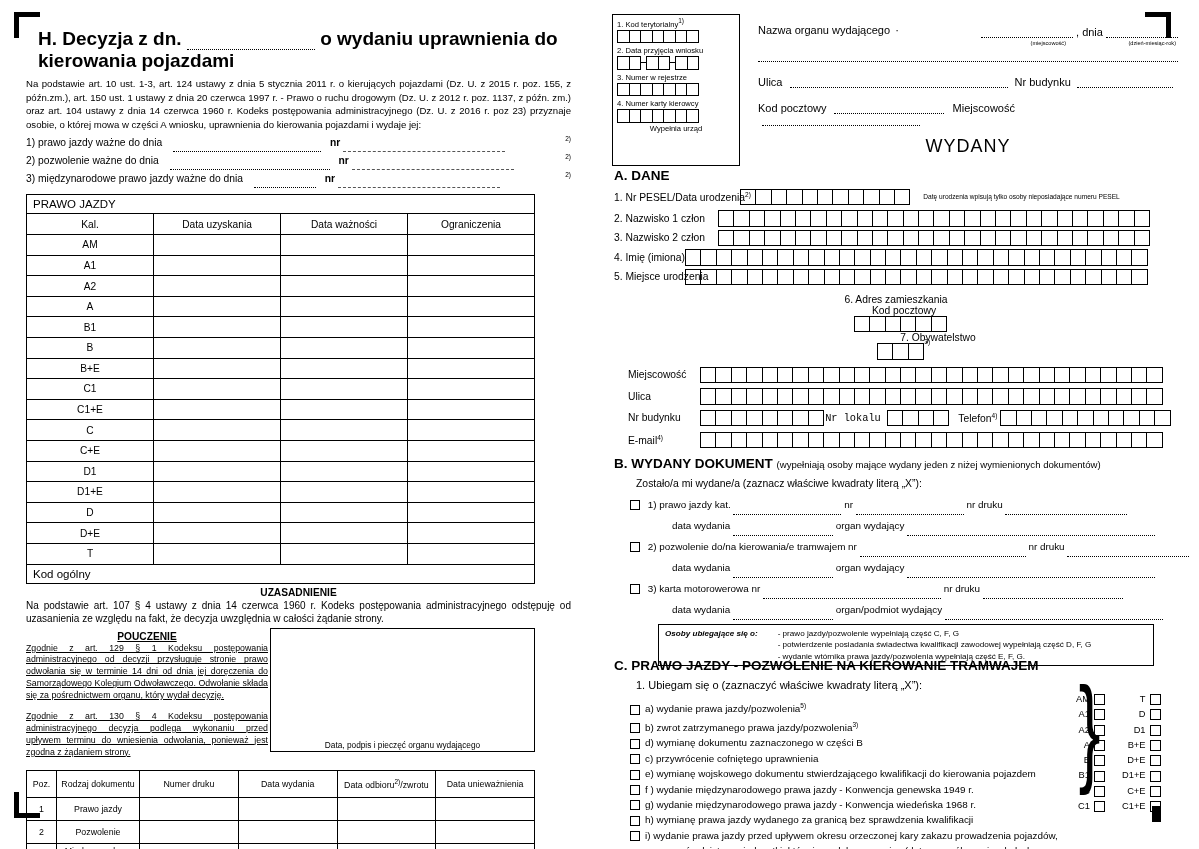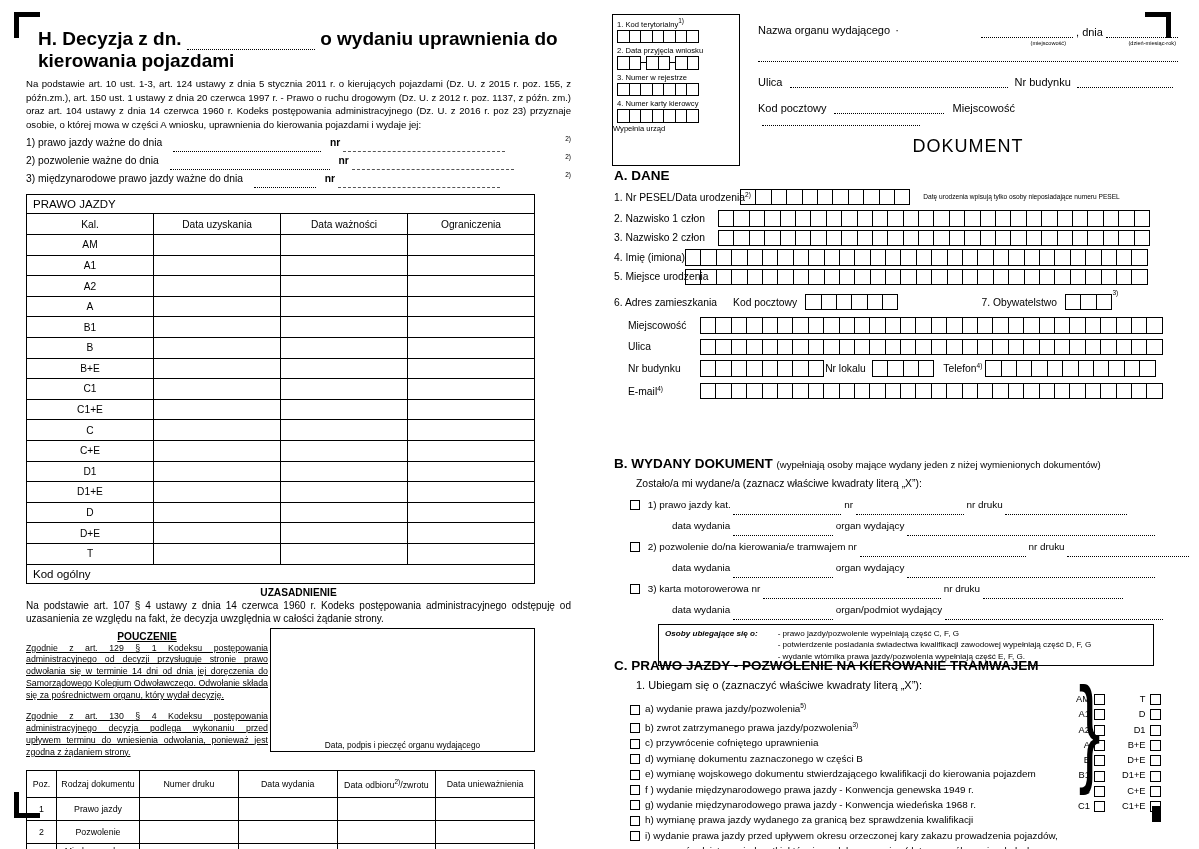--- a/index.html
+++ b/index.html
@@ -70,21 +70,21 @@
      font-weight: normal; padding: 2px 2px; }
   table.docs thead td { height: 27px; }
   table.docs tbody td { height: 23px; }
   table.docs .w1 { width: 30px; }
   table.docs .w2 { width: 83px; }
 
   
   .office-box { position: absolute; left: 0px; top: 8px; width: 128px; height: 152px;
     border: 1.3px solid #000; }
   .office-box .lbl { font-size: 7.6px; padding: 2px 0 1px 4px; }
-  .office-box .foot { font-size: 7.6px; text-align:left; margin-top: 1px; }
+  .office-box .foot { font-size: 7.6px; text-align:center; margin-top: 1px; }
 
   .bx { display:inline-block; border:1px solid #000; width: 12.5px; height: 13.5px; vertical-align: middle; }
   .bxrow { margin: 0 0 1px 4px; font-size:0; white-space: nowrap; }
   .bxrow .bx { margin-right: -1px; }
   .sep { display:inline-block; width:6px; height:1px; background:#000; vertical-align: middle; margin: 0 0px; }
 
   .hdr-right { position: absolute; left: 146px; top: 18px; width: 420px; font-size: 11px; }
   .hdr-line { position: relative; height: 26px; }
 
   .wniosek { position:absolute; left: 146px; top: 130px; width: 420px; text-align:center;
@@ -375,21 +375,21 @@
       <span class="dotfill" style="width:96px;margin-left:3px;"></span>
     </div>
     <div class="hdr-line">
       <span>Kod pocztowy</span>
       <span class="dotfill" style="width:110px;margin-left:4px;"></span>
       <span style="margin-left:6px;">Miejscowość</span>
       <span class="dotfill" style="width:158px;margin-left:4px;"></span>
     </div>
   </div>
 
-  <div class="wniosek">DOKUMENT</div>
+  <div class="wniosek">WYDANY</div>
 
   <div style="position:absolute; left:2px; top:162px; width:564px;">
     <div class="sec-h">A. DANE</div>
 
     <div class="grid-row" style="margin-top:6px;">
       <span class="fld-label" style="width:126px;"><span>1. Nr PESEL/Data urodzenia</span><span class="sup">2)</span></span>
       <span class="cells">
         <span class="bx big"></span><span class="bx big"></span><span class="bx big"></span><span class="bx big"></span><span class="bx big"></span><span class="bx big"></span><span class="bx big"></span><span class="bx big"></span><span class="bx big"></span><span class="bx big"></span><span class="bx big"></span>
       </span>
       <span class="note-small" style="margin-left:14px;width:140px;">Datę urodzenia wpisują tylko osoby nieposiadające numeru PESEL</span>
@@ -416,21 +416,21 @@
       </span>
     </div>
 
     <div class="grid-row" style="margin-top:3px;">
       <span class="fld-label" style="width:71px;line-height:1.15;">5. Miejsce urodzenia</span>
       <span class="cells">
         <span class="bx big"></span><span class="bx big"></span><span class="bx big"></span><span class="bx big"></span><span class="bx big"></span><span class="bx big"></span><span class="bx big"></span><span class="bx big"></span><span class="bx big"></span><span class="bx big"></span><span class="bx big"></span><span class="bx big"></span><span class="bx big"></span><span class="bx big"></span><span class="bx big"></span><span class="bx big"></span><span class="bx big"></span><span class="bx big"></span><span class="bx big"></span><span class="bx big"></span><span class="bx big"></span><span class="bx big"></span><span class="bx big"></span><span class="bx big"></span><span class="bx big"></span><span class="bx big"></span><span class="bx big"></span><span class="bx big"></span><span class="bx big"></span><span class="bx big"></span>
       </span>
     </div>
 
-    <div class="grid-row" style="margin-top:9px;">
+    <div class="grid-row" style="margin-top:9px;flex-direction:column;">
       <span class="fld-label">6. Adres zamieszkania</span>
       <span class="fld-label" style="margin-left:16px;">Kod pocztowy</span>
       <span class="cells" style="margin-left:8px;">
         <span class="bx big"></span><span class="bx big"></span><span class="bx big"></span><span class="bx big"></span><span class="bx big"></span><span class="bx big"></span>
       </span>
       <span class="fld-label" style="margin-left:84px;">7. Obywatelstwo</span>
       <span class="cells" style="margin-left:8px;position:relative;">
         <span class="bx big"></span><span class="bx big"></span><span class="bx big"></span>
         <span class="sup" style="position:absolute;right:-7px;top:-5px;font-size:6.5px;">3)</span>
       </span>
@@ -448,21 +448,21 @@
       <span class="cells">
         <span class="bx big"></span><span class="bx big"></span><span class="bx big"></span><span class="bx big"></span><span class="bx big"></span><span class="bx big"></span><span class="bx big"></span><span class="bx big"></span><span class="bx big"></span><span class="bx big"></span><span class="bx big"></span><span class="bx big"></span><span class="bx big"></span><span class="bx big"></span><span class="bx big"></span><span class="bx big"></span><span class="bx big"></span><span class="bx big"></span><span class="bx big"></span><span class="bx big"></span><span class="bx big"></span><span class="bx big"></span><span class="bx big"></span><span class="bx big"></span><span class="bx big"></span><span class="bx big"></span><span class="bx big"></span><span class="bx big"></span><span class="bx big"></span><span class="bx big"></span>
       </span>
     </div>
 
     <div class="grid-row" style="margin-top:5px;">
       <span class="fld-label" style="width:86px;padding-left:14px;">Nr budynku</span>
       <span class="cells">
         <span class="bx big"></span><span class="bx big"></span><span class="bx big"></span><span class="bx big"></span><span class="bx big"></span><span class="bx big"></span><span class="bx big"></span><span class="bx big"></span>
       </span>
-      <span class="fld-label" style="margin-left:2px;">Nr lokalu</span>
+      <span class="fld-label" style="margin-left:2px;font-family:Liberation Mono, monospace;">Nr lokalu</span>
       <span class="cells" style="margin-left:6px;">
         <span class="bx big"></span><span class="bx big"></span><span class="bx big"></span><span class="bx big"></span>
       </span>
       <span class="fld-label" style="margin-left:10px;"><span>Telefon</span><span class="sup">4)</span></span>
       <span class="cells" style="margin-left:3px;">
         <span class="bx big"></span><span class="bx big"></span><span class="bx big"></span><span class="bx big"></span><span class="bx big"></span><span class="bx big"></span><span class="bx big"></span><span class="bx big"></span><span class="bx big"></span><span class="bx big"></span><span class="bx big"></span>
       </span>
     </div>
 
     <div class="grid-row" style="margin-top:6px;">
@@ -539,22 +539,22 @@
     </div>
   </div>
 
   <div style="position:absolute; left:2px; top:652px; width:564px;">
     <div class="sec-h">C. PRAWO JAZDY - POZWOLENIE NA KIEROWANIE TRAMWAJEM</div>
     <div style="font-size:11px;margin:6px 0 7px 22px;">1. Ubiegam się o (zaznaczyć właściwe kwadraty literą „X”):</div>
 
     <div class="clist" style="padding-left:16px;">
       <div><span class="chk"></span><span>a)</span> <span>wydanie prawa jazdy/pozwolenia</span><span class="sup">5)</span></div>
       <div><span class="chk"></span><span>b)</span> <span>zwrot zatrzymanego prawa jazdy/pozwolenia</span><span class="sup">3)</span></div>
+      <div><span class="chk"></span><span>d)</span> <span>wymianę dokumentu zaznaczonego w części B</span></div>
       <div><span class="chk"></span><span>c)</span> <span>przywrócenie cofniętego uprawnienia</span></div>
-      <div><span class="chk"></span><span>d)</span> <span>wymianę dokumentu zaznaczonego w części B</span></div>
       <div><span class="chk"></span><span>e)</span> <span>wymianę wojskowego dokumentu stwierdzającego kwalifikacji do kierowania pojazdem</span></div>
       <div><span class="chk"></span><span>f )</span> <span>wydanie międzynarodowego prawa jazdy - Konwencja genewska 1949 r.</span></div>
       <div><span class="chk"></span><span>g)</span> <span>wydanie międzynarodowego prawa jazdy - Konwencja wiedeńska 1968 r.</span></div>
       <div><span class="chk"></span><span>h)</span> <span>wymianę prawa jazdy wydanego za granicą bez sprawdzenia kwalifikacji</span></div>
       <div><span class="chk"></span><span>i)</span> <span>wydanie prawa jazdy przed upływem okresu orzeczonej kary zakazu prowadzenia pojazdów,</span></div>
       <div style="padding-left:31px;">za pośrednictwem jednostki, która je wydała za granicą (dotyczy osób zamieszkałych</div>
 
     </div>
 
     <div class="brace" style="left:456px; top:12px;">}</div>

